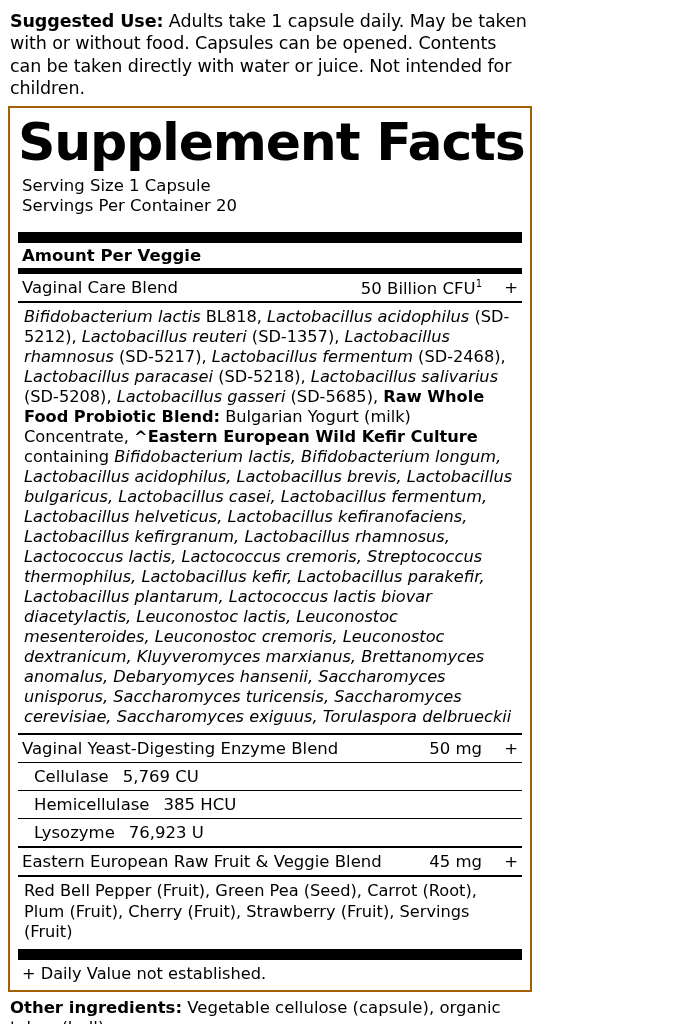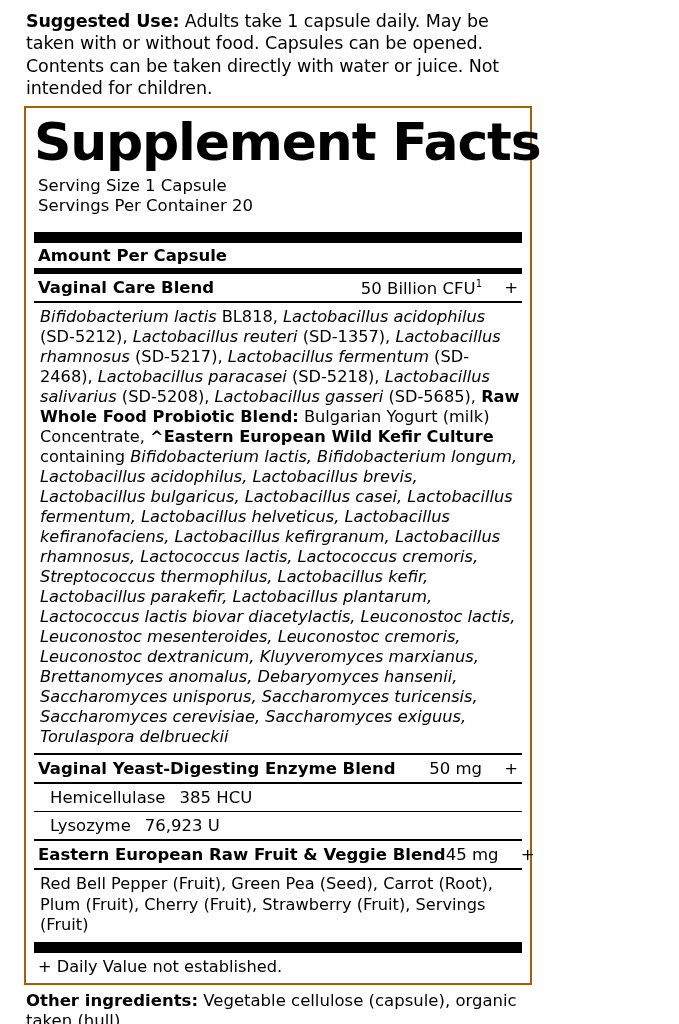--- a/index.html
+++ b/index.html
@@ -11,21 +11,21 @@
     width: 679px;
     height: 1024px;
     font-family: "DejaVu Sans", sans-serif;
     color: #000000;
     -webkit-font-smoothing: antialiased;
   }
   .page {
     width: 540px;
     height: 1024px;
     box-sizing: border-box;
-    padding: 6px 8px 0 24px;
+    padding: 6px 8px 0 8px;
     position: relative;
   }
 
   
   .suggested-use {
     font-size: 17.5px;
     line-height: 1.28;
     letter-spacing: -0.1px;
     margin: 4px 2px 6px 2px;
   }
@@ -81,21 +81,21 @@
     padding: 3px 0 3px 4px;
   }
 
   .nutrient-row {
     display: flex;
     align-items: baseline;
     font-size: 16.5px;
     padding: 4px 0 4px 4px;
   }
   .nutrient-row .name {
-    font-weight: bold;
+    font-weight: normal;
     flex: 0 0 auto;
   }
   .nutrient-row .spacer { flex: 1 1 auto; }
   .nutrient-row .amount {
     flex: 0 0 auto;
     text-align: right;
     padding-right: 10px;
   }
   .nutrient-row .dv {
     flex: 0 0 26px;
@@ -158,21 +158,21 @@
 
     <div class="sf-title">Supplement Facts</div>
 
     <div class="serving-lines">
       <div>Serving Size 1 Capsule</div>
       <div>Servings Per Container 20</div>
     </div>
 
     <div class="bar-thick"></div>
 
-    <div class="amount-row">Amount Per Capsule</div>
+    <div class="amount-row">Amount Per Veggie</div>
 
     <div class="bar-medium"></div>
 
     <div class="nutrient-row">
       <span class="name">Vaginal Care Blend</span>
       <span class="spacer"></span>
       <span class="amount"><span>50 Billion CFU</span><sup class="foot">1</sup></span>
       <span class="dv">+</span>
     </div>
 
@@ -184,20 +184,24 @@
 
     <div class="nutrient-row">
       <span class="name">Vaginal Yeast-Digesting Enzyme Blend</span>
       <span class="spacer"></span>
       <span class="amount">50 mg</span>
       <span class="dv">+</span>
     </div>
 
     <div class="rule-hair"></div>
 
+    <div class="sub-row">
+      <span class="sname">Cellulase</span>
+      <span class="samt">5,769 CU</span>
+    </div>
 
     <div class="rule-hair"></div>
 
     <div class="sub-row">
       <span class="sname">Hemicellulase</span>
       <span class="samt">385 HCU</span>
     </div>
 
     <div class="rule-hair"></div>
 

